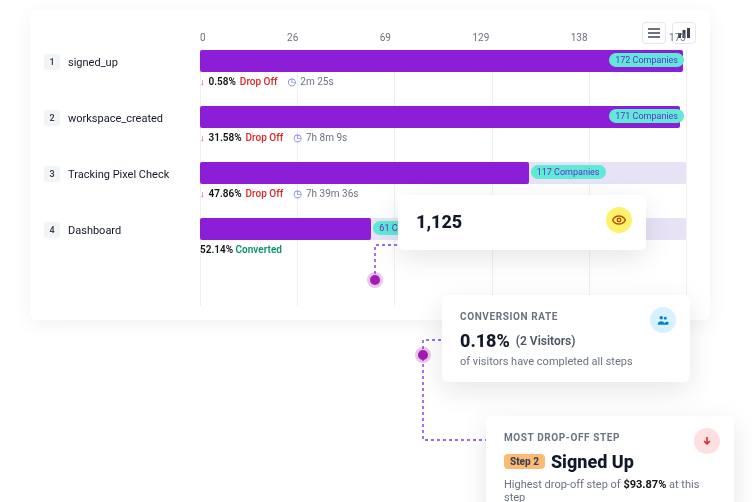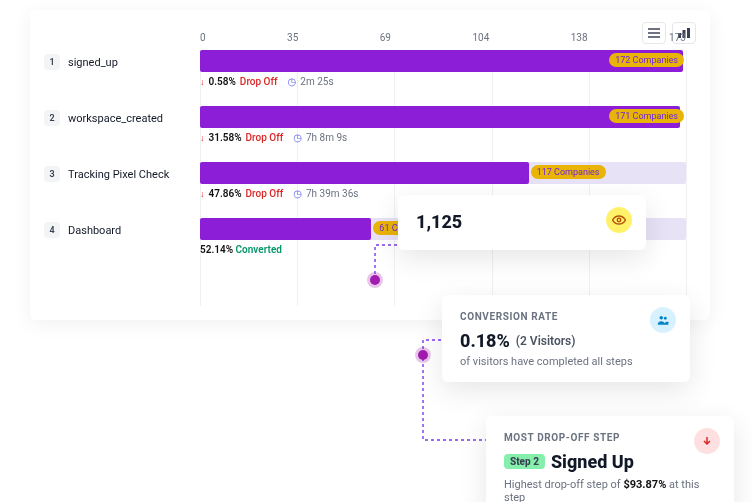--- a/index.html
+++ b/index.html
@@ -78,21 +78,21 @@
   .bar {
     position:absolute; left:0; top:0; height:22px;
     background:#8b1ed6;
     border-radius:2px;
   }
   .bar.lightfill {
     background:#e7e2f5;
   }
   .badge {
     position:absolute; top:3px;
-    background:#eab308;
+    background:#5eead4;
     color:#6d28d9;
     font-size:9px;
     padding:2px 6px;
     border-radius:8px;
     white-space:nowrap;
   }
   .sub {
     position:absolute; left:156px; top:26px;
     font-size:10px;
     display:flex; align-items:center; gap:10px;
@@ -123,21 +123,21 @@
   .card .sub2 { font-size:11px; color:#6b7280; }
   .card .icon {
     position:absolute; right:14px; top:12px;
     width:26px; height:26px; border-radius:50%;
     display:flex; align-items:center; justify-content:center;
   }
   .icon.eye { background:#fff26a; color:#b45309;}
   .icon.people { background:#d8f1ff; color:#0284c7;}
   .icon.down { background:#ffe0e0; color:#dc2626;}
   .chip {
-    background:#86efac; color:#374151;
+    background:#fdba74; color:#374151;
     font-size:10px; padding:2px 6px; border-radius:4px;
   }
   .big .muted { font-size:12px; font-weight:600; color:#4b5563;}
   .rate-line { font-size:11px; color:#6b7280; margin-top:6px;}
   .rate-line .em { color:#111; font-weight:700; }
 
   
   .connector-dot {
     position:absolute;
     width:10px; height:10px; border-radius:50%;
@@ -166,23 +166,23 @@
       <svg width="12" height="10" viewBox="0 0 12 10">
         <rect x="0" y="5" width="3" height="5" fill="#374151"></rect>
         <rect x="4.5" y="2" width="3" height="8" fill="#374151"></rect>
         <rect x="9" y="0" width="3" height="10" fill="#374151"></rect>
       </svg>
     </div>
   </div>
 
   <div class="xaxis">
     <span>0</span>
-    <span>35</span>
+    <span>26</span>
     <span>69</span>
-    <span>104</span>
+    <span>129</span>
     <span>138</span>
     <span>173</span>
   </div>
 
   <div class="chart-area">
     <div class="gridlines">
       <div class="vl" style="left:0%"></div>
       <div class="vl" style="left:20%"></div>
       <div class="vl" style="left:40%"></div>
       <div class="vl" style="left:60%"></div>

